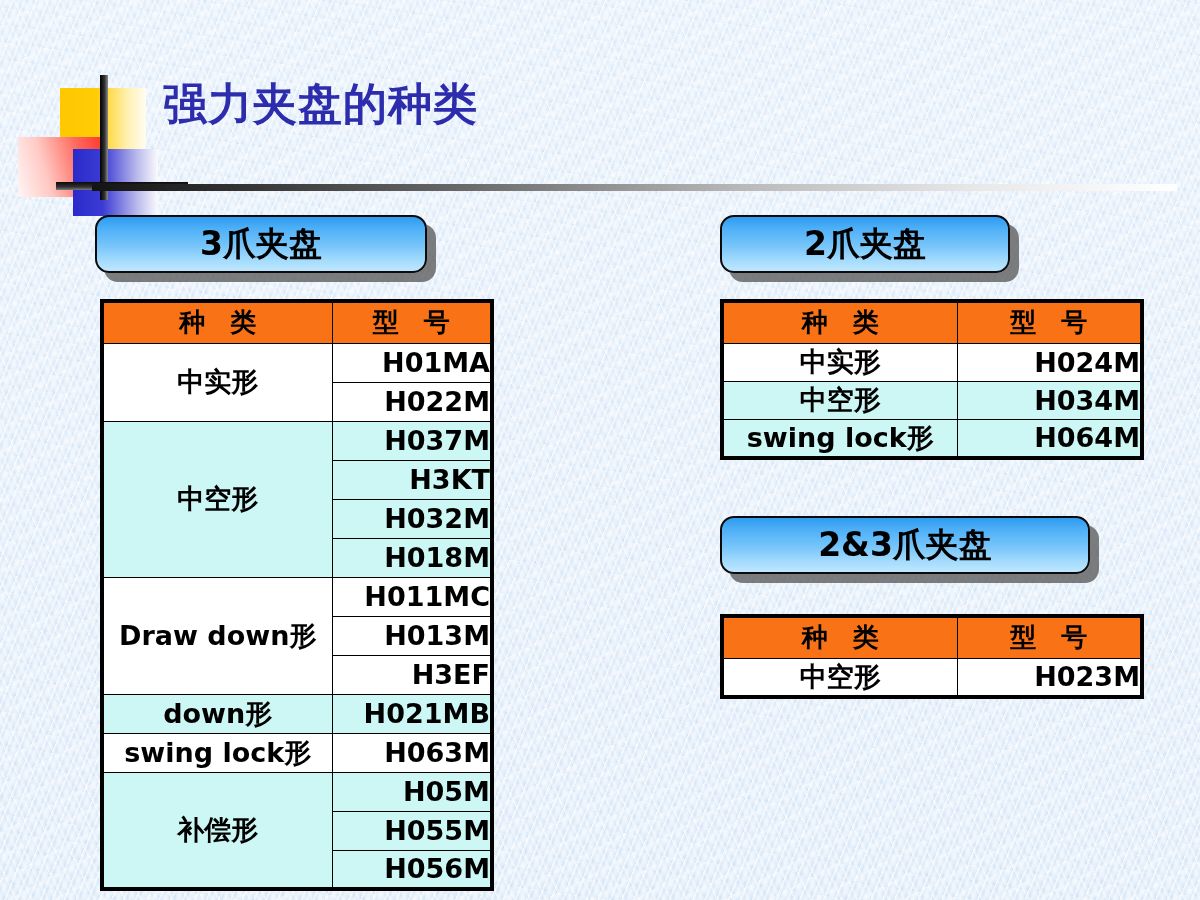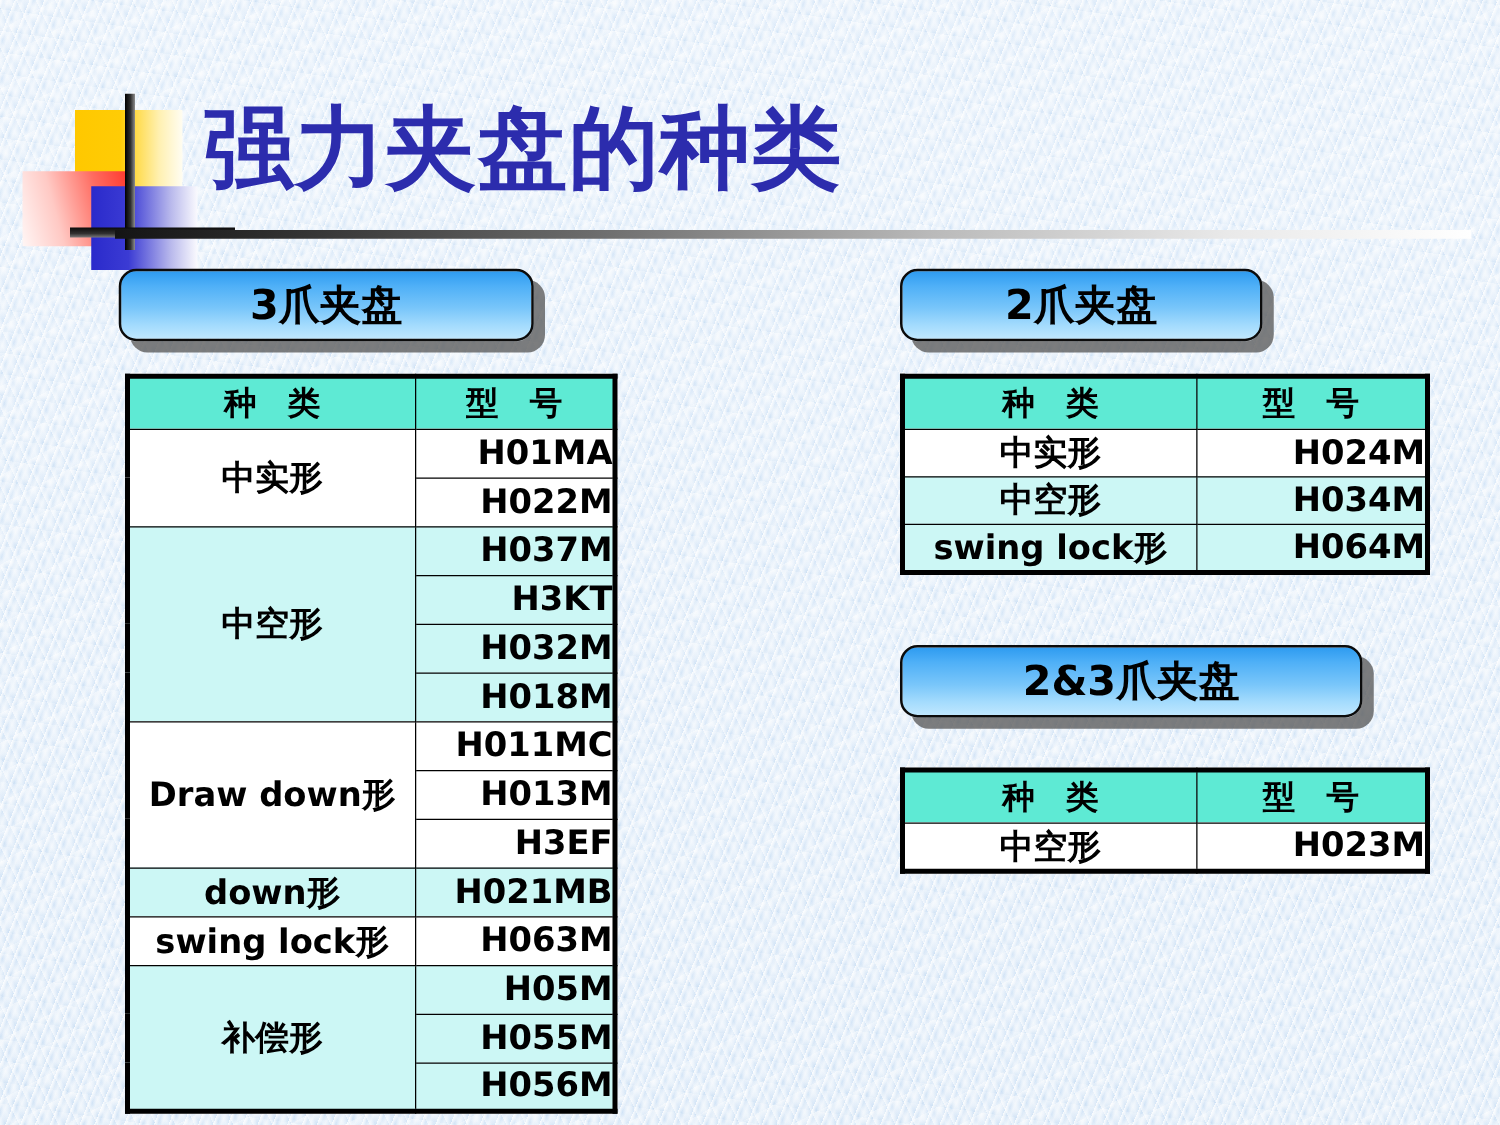--- a/index.html
+++ b/index.html
@@ -55,21 +55,21 @@
   .logo .bar-h {
     position: absolute; left: 38px; top: 107px; width: 132px; height: 8px;
     background: linear-gradient(180deg,#0a0a0a 0%, #303030 60%, #7a7a7a 100%);
   }
 
   
   .title {
     position: absolute;
     left: 163px; top: 82px;
     font-family: "DejaVu Serif", "Liberation Serif", serif;
-    font-size: 72px;
+    font-size: 44px;
     font-weight: 700;
     color: #2C2CAD;
     letter-spacing: 1px;
     white-space: nowrap;
     line-height: 1;
   }
 
   .rule {
     position: absolute;
     left: 92px; top: 184px;
@@ -109,21 +109,21 @@
   }
   .tbl td, .tbl th {
     border: 1px solid #000;
     text-align: center;
     font-weight: 700;
     color: #000;
     padding: 0;
     box-sizing: border-box;
   }
   .tbl th {
-    background: #5eead4;
+    background: #f97316;
     font-size: 26px;
     letter-spacing: 8px;
     text-indent: 8px;
     height: 42px;
   }
   .tbl td { font-size: 27px; }
   .tbl td.model { text-align: right; padding-left: 10px; }
   tr.cyan > td { background: #CCF7F5; }
   tr.white > td { background: #ffffff; }
   td.cyan { background: #CCF7F5 !important; }

